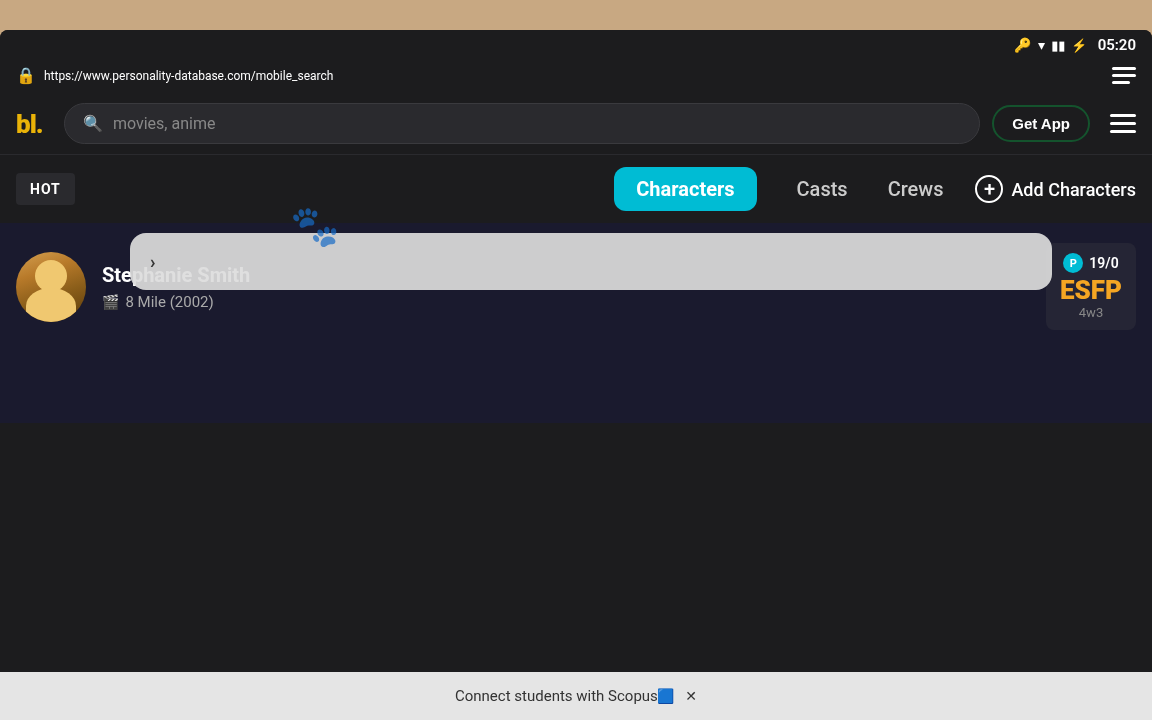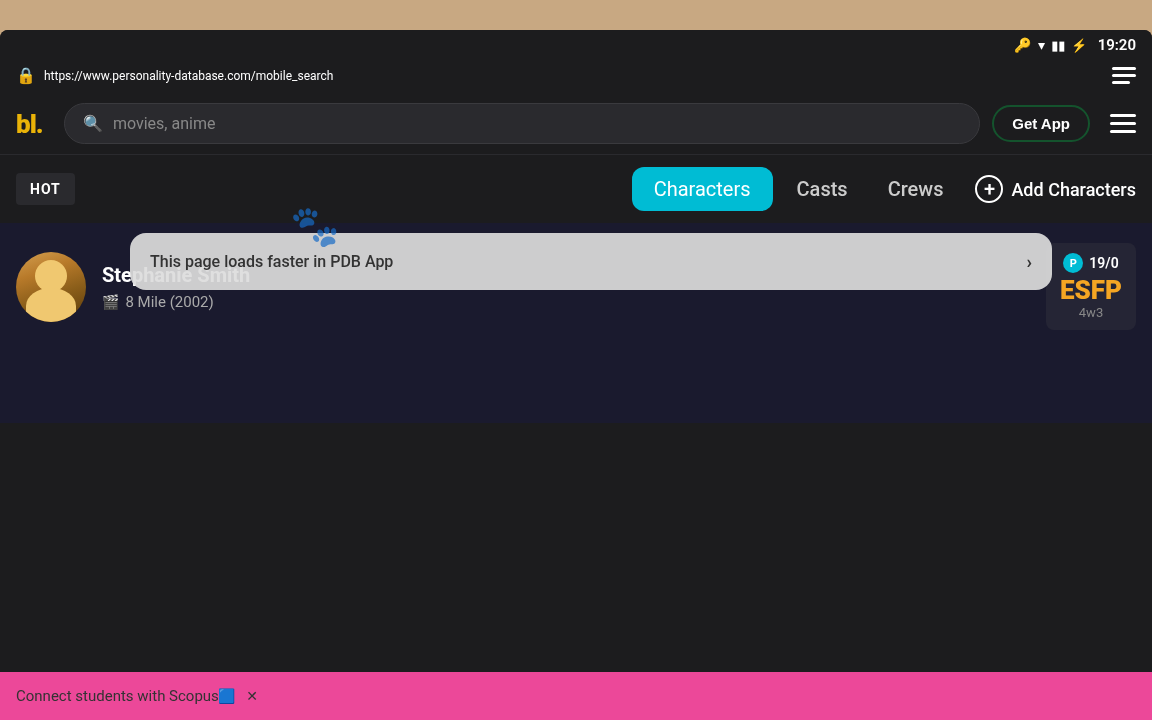--- a/index.html
+++ b/index.html
@@ -160,25 +160,25 @@
       font-weight: 700;
       padding: 8px 14px;
       border-radius: 4px;
       letter-spacing: 1px;
       margin-right: auto;
     }
     .tab-characters {
       background: #00bcd4;
       color: white;
       font-size: 20px;
-      font-weight: 400;
+      font-weight: 700;
       padding: 10px 22px;
       border-radius: 12px;
       cursor: pointer;
-      margin-right: 8px;
+      margin-right: 24px;
     }
     .tab-casts {
       color: #ccc;
       font-size: 20px;
       font-weight: 500;
       padding: 10px 16px;
       cursor: pointer;
       margin-right: 8px;
     }
     .tab-crews {
@@ -356,25 +356,25 @@
       color: rgba(200,200,200,0.7);
       font-size: 40px;
     }
 
     
     .ad-bar {
       position: absolute;
       bottom: 0;
       left: 0;
       right: 0;
-      background: #ec4899;
+      background: #e5e5e5;
       padding: 10px 16px;
       display: flex;
       align-items: center;
-      justify-content: flex-start;
+      justify-content: center;
       height: 48px;
     }
     .ad-text {
       color: #333;
       font-size: 15px;
     }
     .ad-icons {
       display: flex;
       gap: 10px;
       align-items: center;
@@ -402,21 +402,21 @@
 
 <div class="screen">
   <div class="screen-inner">
 
     <div class="status-bar">
       <div class="status-icons">
         <span class="icon-key">🔑</span>
         <span class="icon-wifi">▾</span>
         <span style="color:white; font-size:13px;">▮▮</span>
         <span style="color:white; font-size:13px;">⚡</span>
-        <span class="status-time">19:20</span>
+        <span class="status-time">05:20</span>
       </div>
     </div>
 
     <div class="address-bar-row">
       <span style="color:white; font-size:16px; margin-right:8px;">🔒</span>
       <span class="address-bar">https://www.personality-database.com/mobile_search</span>
       <div class="hamburger-icon">
         <span></span>
         <span></span>
         <span style="width:18px;"></span>
@@ -468,21 +468,20 @@
             <div class="mbti-icon">P</div>
             <span class="mbti-score">19/0</span>
           </div>
           <div class="mbti-type">ESFP</div>
           <div class="mbti-enneagram">4w3</div>
         </div>
       </div>
 
       <div class="app-banner">
         <div class="paw-shape">🐾</div>
-        <span class="app-banner-text">This page loads faster in PDB App</span>
         <span class="app-banner-arrow">›</span>
       </div>
 
     </div>
 
     <div class="ad-bar">
       <span class="ad-text">Connect students with Scopus</span>
       <div class="ad-icons">
         <span style="font-size:14px; color:#333;">🟦</span>
         <span style="font-size:14px; color:#333;">✕</span>

